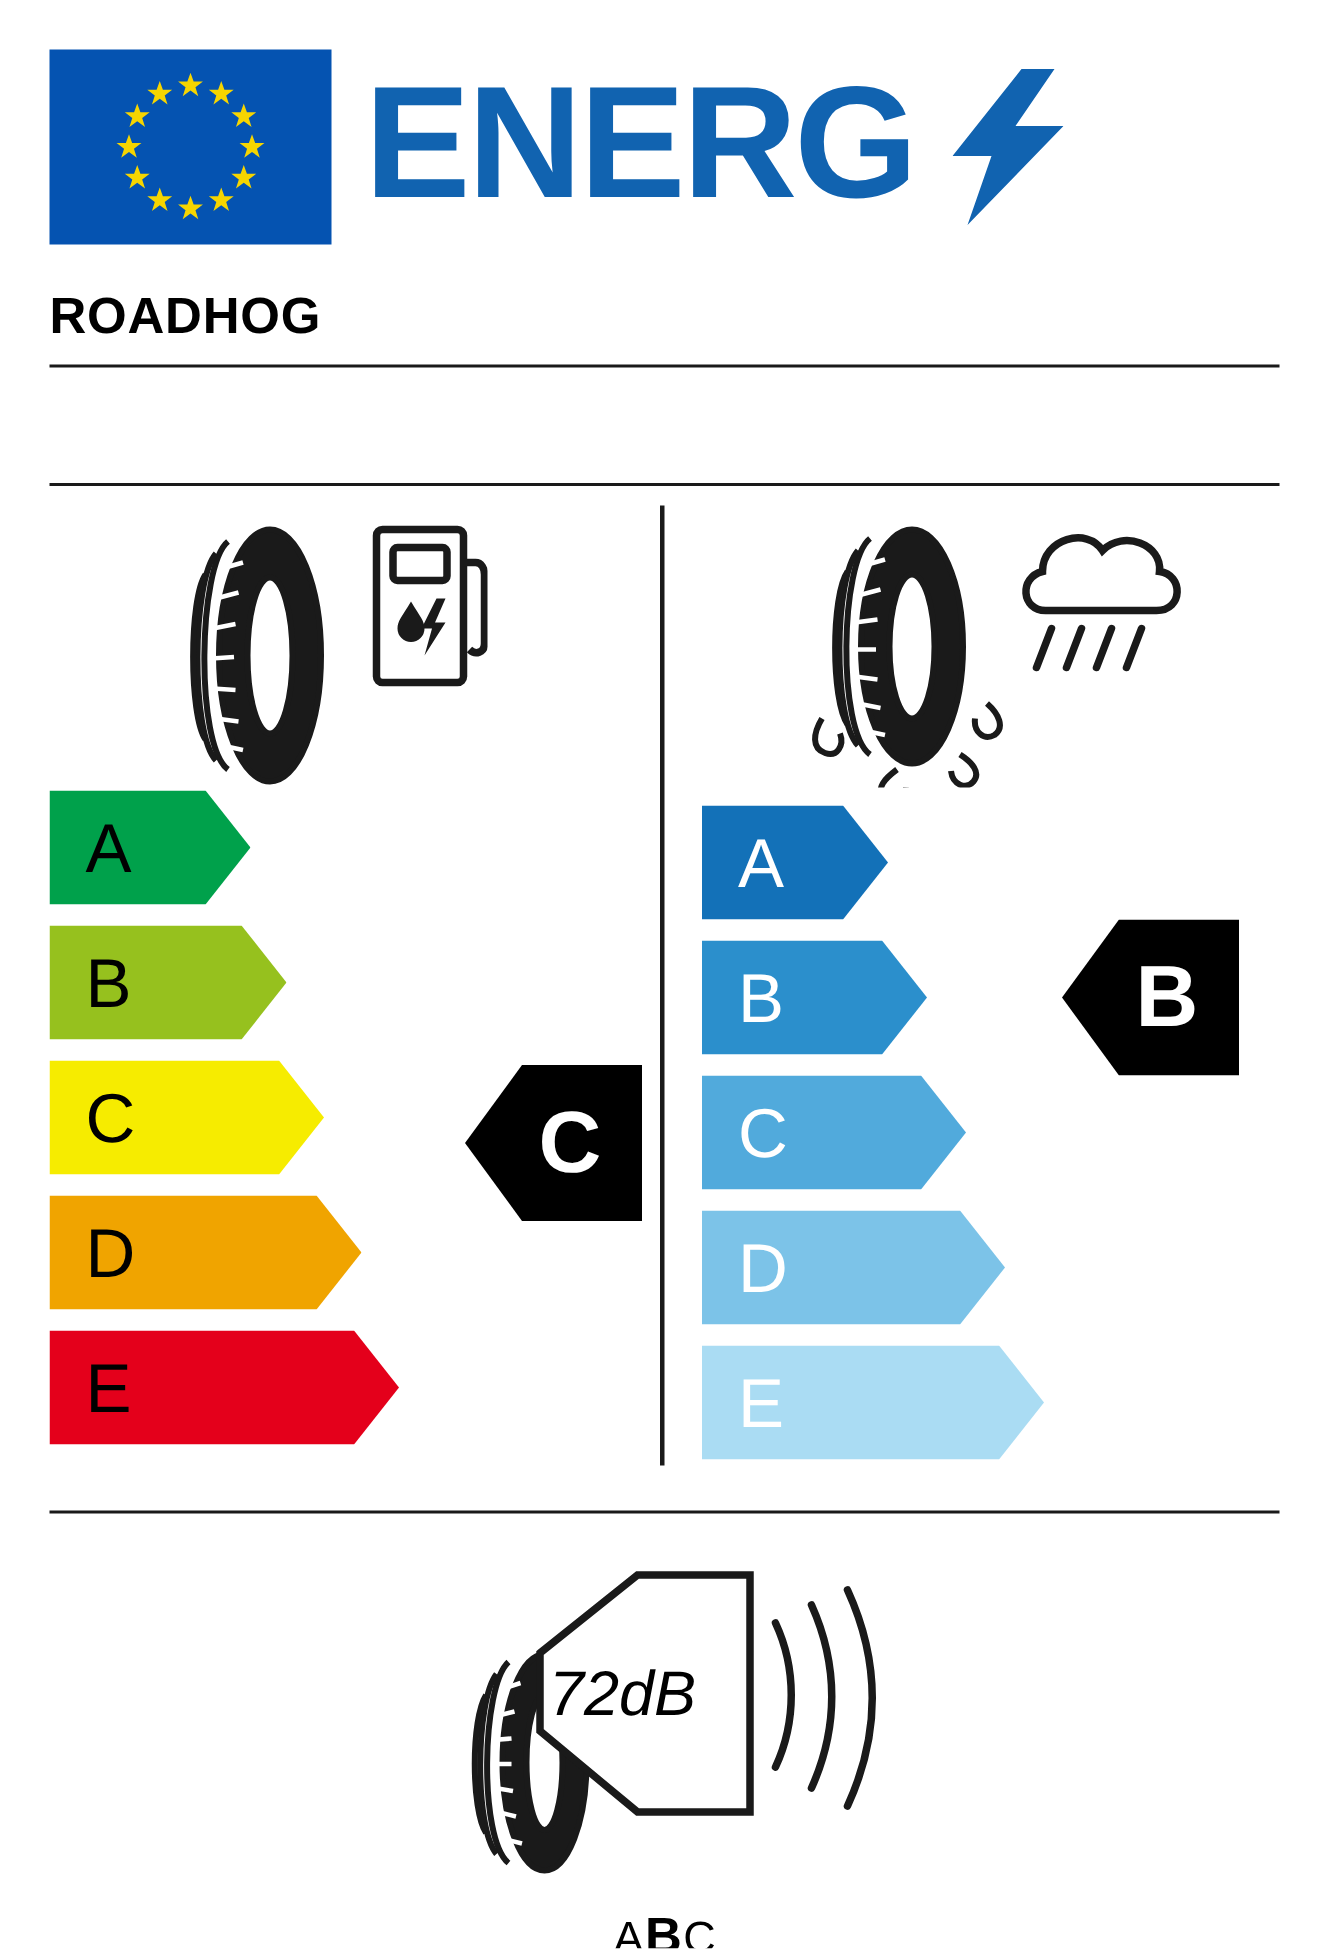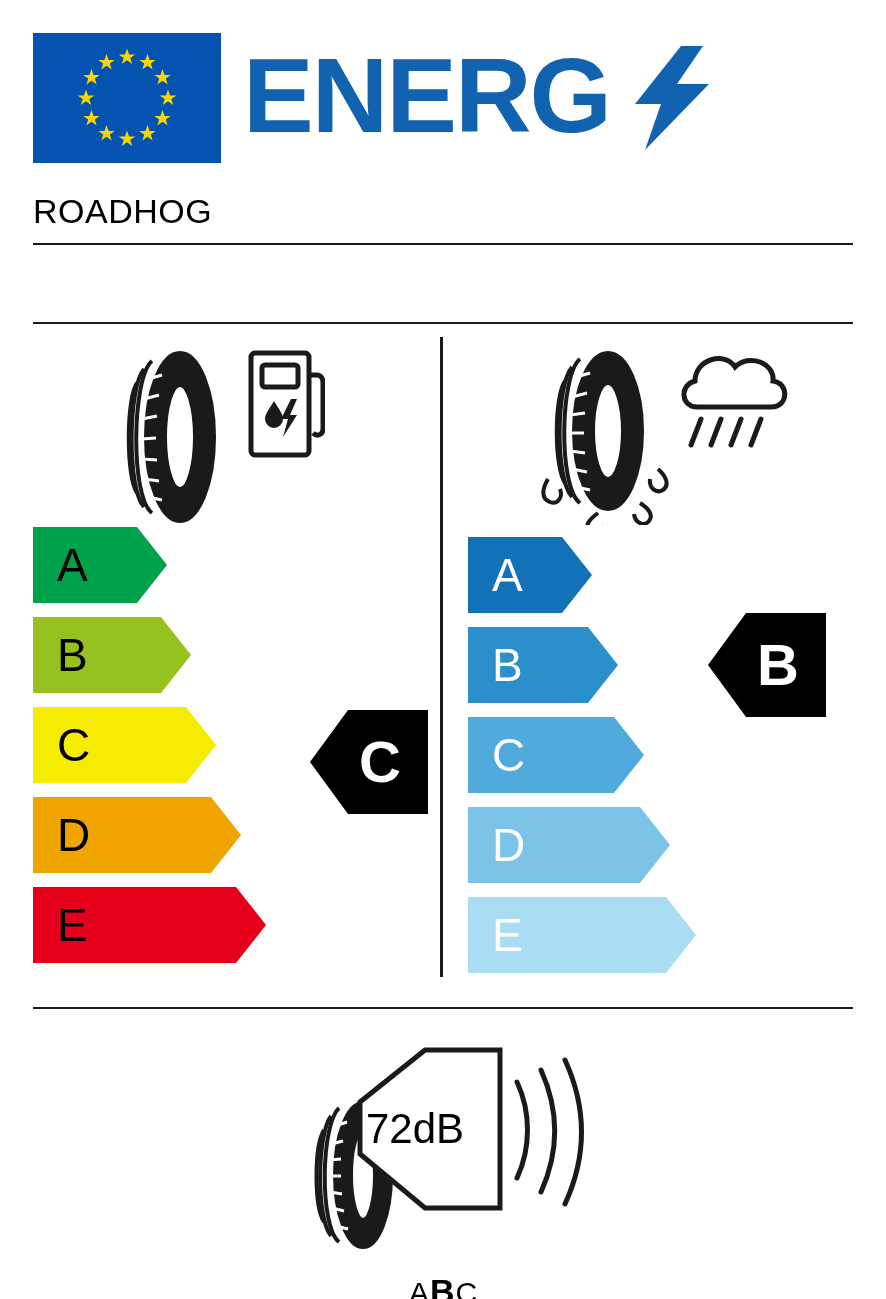--- a/index.html
+++ b/index.html
@@ -50,21 +50,21 @@
     width: 74px;
     height: 104px;
   }
 
   
   .brand {
     position: absolute;
     left: 33px;
     top: 192px;
     font-size: 34px;
-    font-weight: normal;
+    font-weight: bold;
     letter-spacing: 0.5px;
   }
   .rule {
     position: absolute;
     background: #1a1a1a;
     height: 2px;
     left: 33px;
     width: 820px;
   }
   .rule-brand { top: 243px; }
@@ -145,20 +145,21 @@
     width: 320px;
     height: 230px;
   }
   .noise-db {
     position: absolute;
     left: 366px;
     top: 1105px;
     font-size: 42px;
     font-weight: normal;
     color: #000000;
+    font-style: italic;
   }
   .noise-class {
     position: absolute;
     left: 409px;
     top: 1272px;
     font-size: 30px;
     letter-spacing: 1px;
   }
   .noise-class .on  { font-weight: bold; font-size: 34px; }
   .noise-class .off { font-weight: normal; color: #000; }

